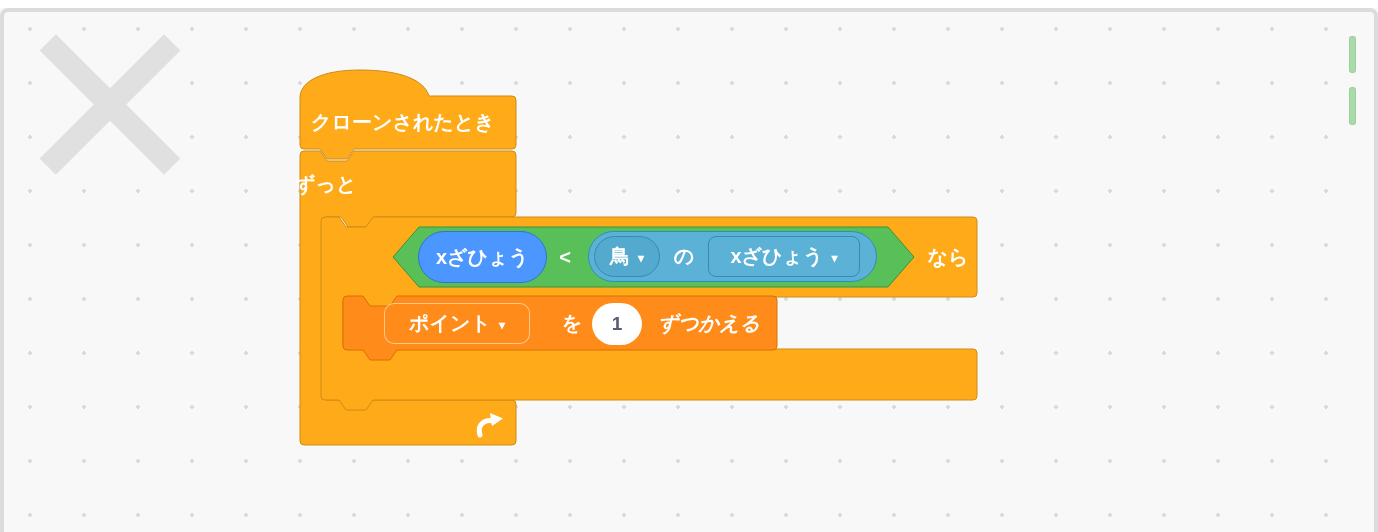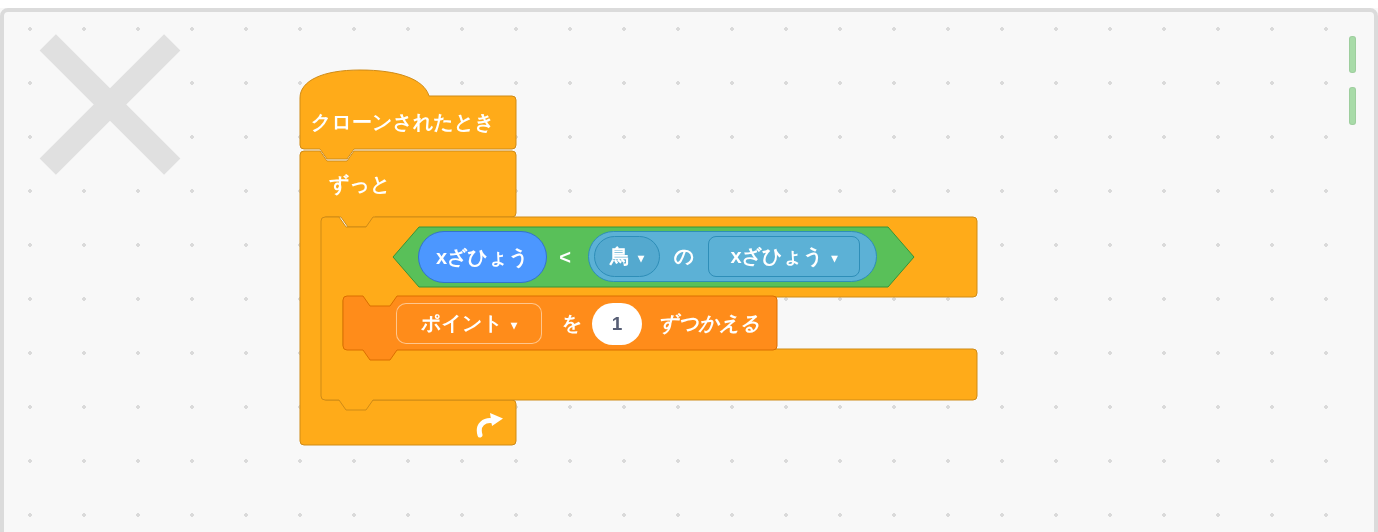--- a/index.html
+++ b/index.html
@@ -105,42 +105,43 @@
          L777,338 Q777,342 773,342
          L397,342 L390,352 L370,352 L363,342
          L347,342 Q343,342 343,338
          L343,292 Q343,288 347,288 Z" fill="#FF8C1A" stroke="#DB6E00"></path>
 
     <path stroke-width="1" d="M393,249 L419,219 L888,219 L914,249 L888,279 L419,279 Z" fill="#59C059" stroke="#389438"></path>
   </svg>
 
   <div class="blab left-align" style="left:311px;top:88px;height:53px;">クローンされたとき</div>
 
-  <div class="blab left-align" style="left:329px;top:143px;height:66px;">ずっと</div>
+  <div class="blab left-align" style="left:295px;top:143px;height:66px;">ずっと</div>
 
+  <div class="blab" style="left:922px;top:209px;height:80px;width:52px;">なら</div>
 
   <div class="piece round-full" style="left: 418px; top: 223px; width: 129px; height: 52px; background: rgb(76, 151, 255); border-color: rgb(51, 115, 204);">
     <span>xざひょう</span>
   </div>
 
   <div class="blab" style="left:549px;top:223px;width:32px;height:52px;">&lt;</div>
 
   <div class="piece round-full" style="left: 588px; top: 223px; width: 289px; height: 51px; background: rgb(92, 177, 214); border-color: rgb(46, 142, 184);">
   </div>
   <div class="piece sense-dd-round" style="left: 594px; top: 228px; width: 66px; height: 41px; z-index: 5; background: rgb(84, 169, 207); border-color: rgb(46, 142, 184);">
     <span>鳥</span>
     <span class="dd-arrow">▾</span>
   </div>
   <div class="blab" style="left:660px;top:228px;width:48px;height:41px;z-index:5;">の</div>
   <div class="piece sense-dd-rect" style="left: 708px; top: 228px; width: 152px; height: 41px; z-index: 5; background: rgb(92, 177, 214); border-color: rgb(46, 142, 184);">
     <span>xざひょう</span>
     <span class="dd-arrow">▾</span>
   </div>
 
-  <div class="piece var-dd" style="left: 396px; top: 295px; width: 146px; height: 41px; background: rgb(255, 140, 26);">
+  <div class="piece var-dd" style="left: 384px; top: 295px; width: 146px; height: 41px; background: rgb(255, 140, 26);">
     <span>ポイント</span>
     <span class="dd-arrow">▾</span>
   </div>
   <div class="blab" style="left:556px;top:295px;width:32px;height:41px;">を</div>
   <div class="piece value-pill" style="left:592px;top:295px;width:50px;height:42px;">
     <span>1</span>
   </div>
   <div class="blab" style="left:650px;top:295px;width:118px;height:41px;font-style:italic;">ずつかえる</div>
 
   <svg id="loop-arrow" width="30" height="26" viewBox="0 0 30 26">

